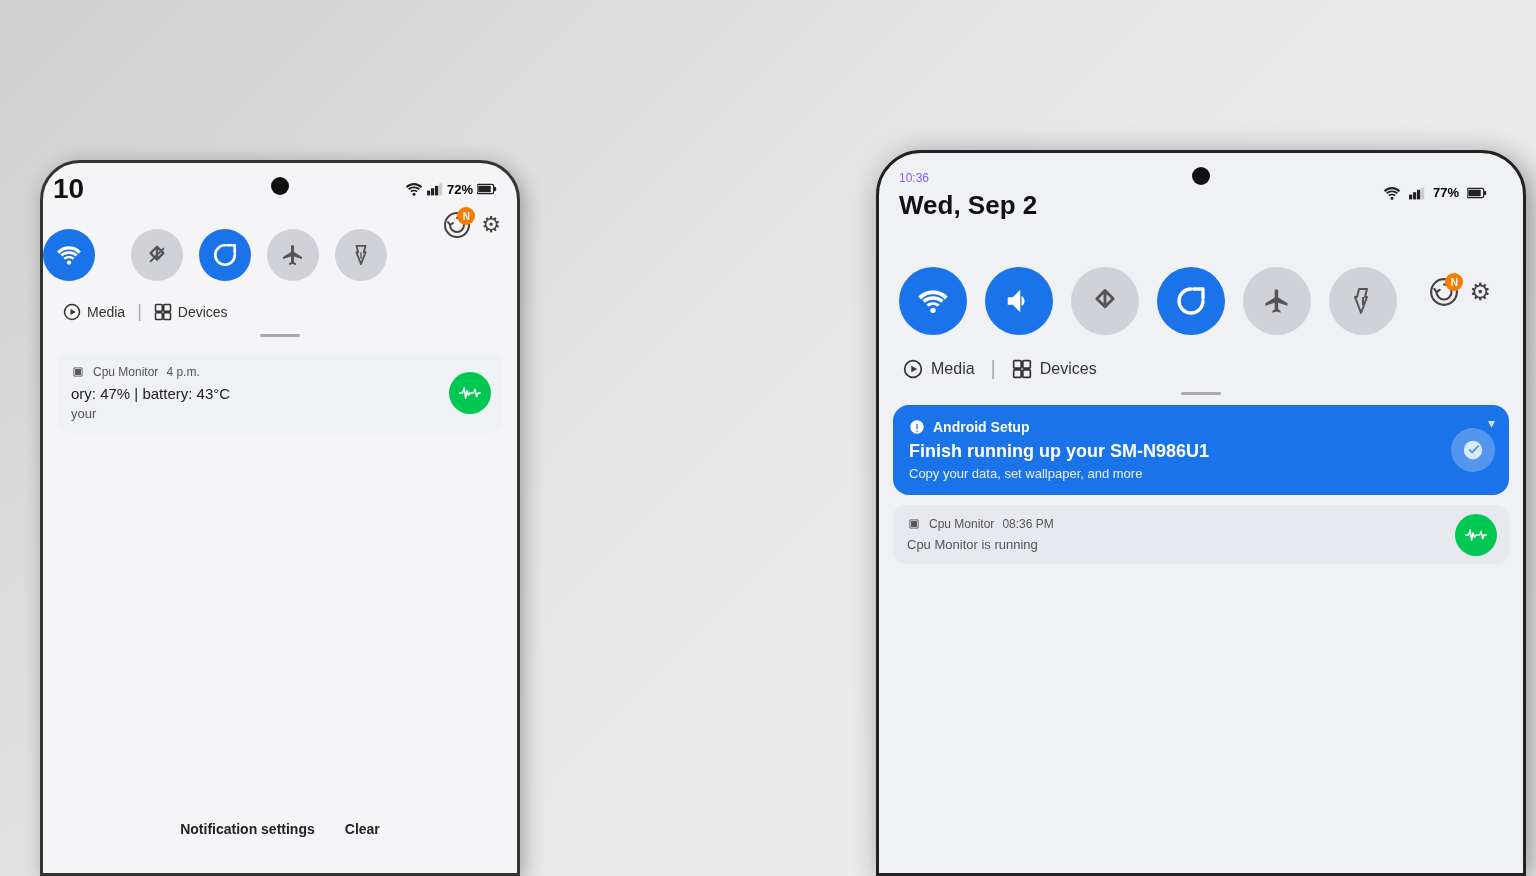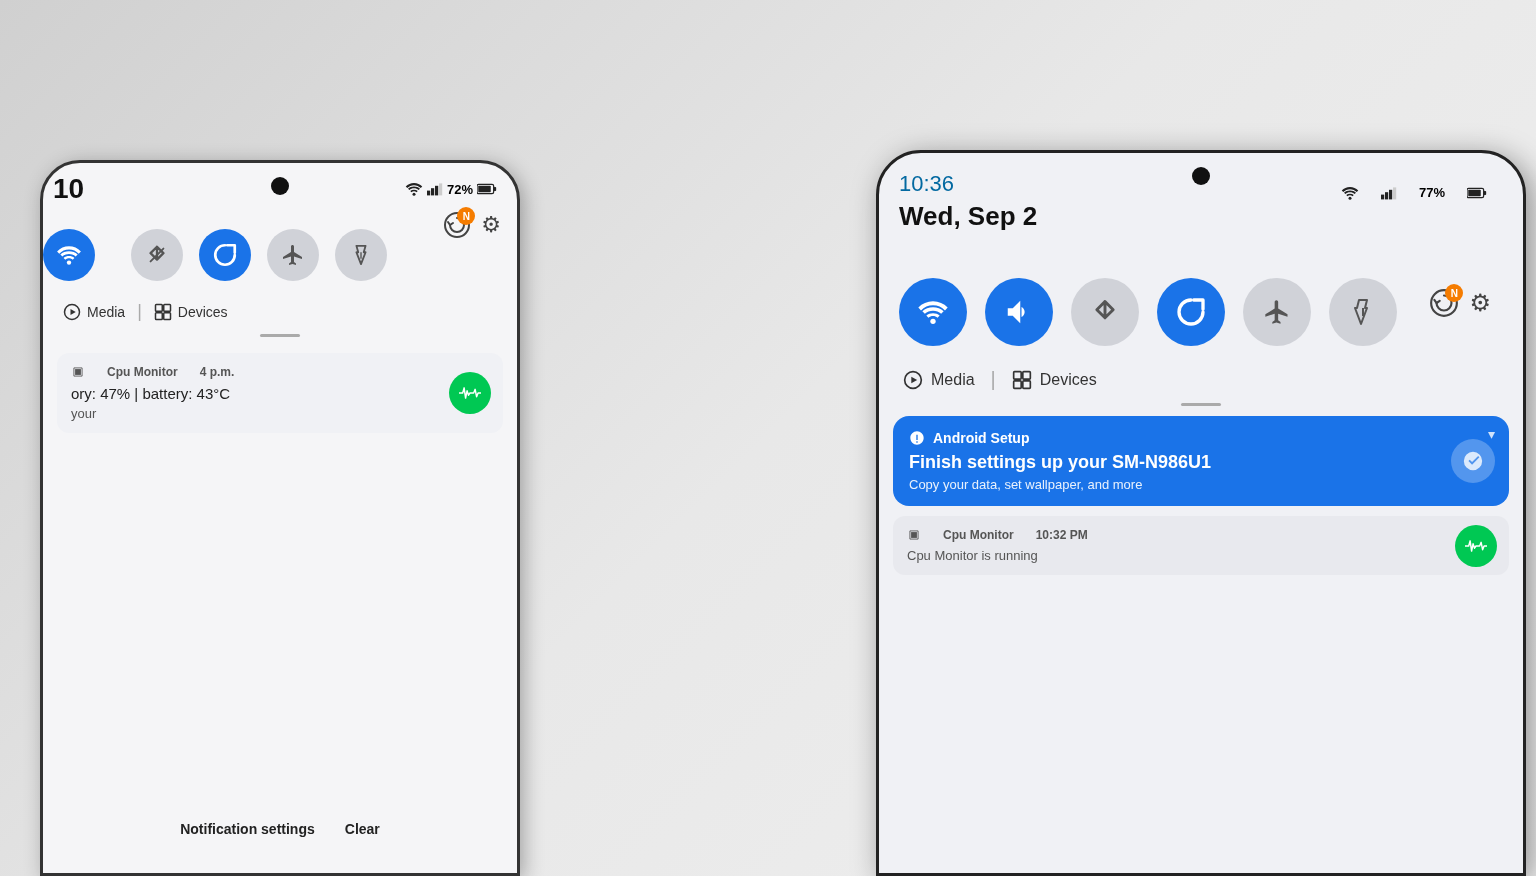--- a/index.html
+++ b/index.html
@@ -195,25 +195,24 @@
       background: #f0f1f5;
       border-radius: 12px;
       padding: 12px 14px;
       color: #222;
       position: relative;
     }
 
     .notif-card-white .notif-header {
       display: flex;
       align-items: flex-start;
-      gap: 22px;
+      gap: 8px;
       font-size: 12px;
       color: #555;
       margin-bottom: 6px;
-      font-weight: bold;
     }
 
     .notif-card-white .notif-body {
       font-size: 15px;
       font-weight: 500;
       margin-bottom: 4px;
     }
 
     .notif-card-white .notif-footer {
       font-size: 13px;
@@ -501,22 +500,22 @@
       </div>
 
     </div>
   </div>
 
   <div class="phone-right">
     <div class="phone-right-body">
       <div class="camera-notch"></div>
 
       <div style="display:flex; justify-content:space-between; align-items:flex-start; padding:12px 20px 0; margin-top:6px;">
-        <div style="font-size:22px;color:#0369a1;font-weight:400;">10:36</div>
-        <div class="right-status-row" style="position:relative;display:flex;align-items:center;gap:22px;">
+        <div style="font-size:12px;color:#8b5cf6;font-weight:400;">10:36</div>
+        <div class="right-status-row" style="position:relative;display:flex;align-items:center;gap:8px;">
 
           <svg width="18" height="14" viewBox="0 0 24 18">
             <path d="M12 4C8.5 4 5.3 5.4 3 7.8L1 5.7C3.9 2.7 7.7 1 12 1s8.1 1.7 11 4.7l-2 2.1C18.7 5.4 15.5 4 12 4z" fill="#222"></path>
             <path d="M12 8c-2.4 0-4.5.9-6.1 2.4L4 8.5C6.1 6.6 8.9 5.5 12 5.5s5.9 1.1 8 3l-1.9 1.9C16.5 8.9 14.4 8 12 8z" fill="#222"></path>
             <path d="M12 12c-1.3 0-2.5.5-3.4 1.3L7 11.7C8.4 10.6 10.1 10 12 10s3.6.6 5 1.7l-1.6 1.6C14.5 12.5 13.3 12 12 12z" fill="#222"></path>
             <circle cx="12" cy="16" r="2" fill="#222"></circle>
           </svg>
 
           <svg width="16" height="14" viewBox="0 0 20 16">
             <rect x="0" y="10" width="4" height="6" fill="#222"></rect>
@@ -618,37 +617,37 @@
       <div class="divider-line"></div>
 
       <div class="notif-card-blue">
         <div class="chevron-down">▾</div>
         <div class="notif-title">
           <svg width="16" height="16" viewBox="0 0 24 24">
               <path d="M12 2C6.48 2 2 6.48 2 12s4.48 10 10 10 10-4.48 10-10S17.52 2 12 2zm1 17h-2v-2h2v2zm0-4h-2V7h2v8z" fill="white"></path>
             </svg>
           <span>Android Setup</span>
         </div>
-        <div style="font-size:18px;font-weight:700;margin-bottom:4px;padding-right:60px;">Finish settings up your SM-N986U1</div>
+        <div style="font-size:18px;font-weight:700;margin-bottom:4px;padding-right:60px;">Finish running up your SM-N986U1</div>
         <div style="font-size:13px;opacity:0.9;">Copy your data, set wallpaper, and more</div>
         <div class="notif-action-icon">
           <svg width="22" height="22" viewBox="0 0 24 24">
               <path d="M12 2a10 10 0 1 0 0 20A10 10 0 0 0 12 2zm-1 14l-4-4 1.41-1.41L11 13.17l6.59-6.59L19 8l-8 8z" fill="white" opacity="0.8"></path>
             </svg>
         </div>
       </div>
 
       <div class="notif-card-white" style="background:#e8e9ee;">
         <div class="notif-header">
           <svg width="14" height="14" viewBox="0 0 24 24">
               <path d="M7 7h10v10H7z" fill="#555"></path>
               <path d="M5 5h14v14H5z" fill="none" stroke="#555" stroke-width="1.5"></path>
             </svg>
           <span>Cpu Monitor</span>
-          <span>10:32 PM</span>
+          <span>08:36 PM</span>
         </div>
         <div style="font-size:13px;color:#555;">Cpu Monitor is running</div>
         <div class="green-icon">
           <svg width="22" height="18" viewBox="0 0 30 20">
             <polyline points="0,10 5,10 7,3 9,17 11,7 13,13 15,10 20,10 22,5 24,15 26,10 30,10" fill="none" stroke="white" stroke-width="2" stroke-linecap="round" stroke-linejoin="round"></polyline>
           </svg>
         </div>
       </div>
 
     </div>

